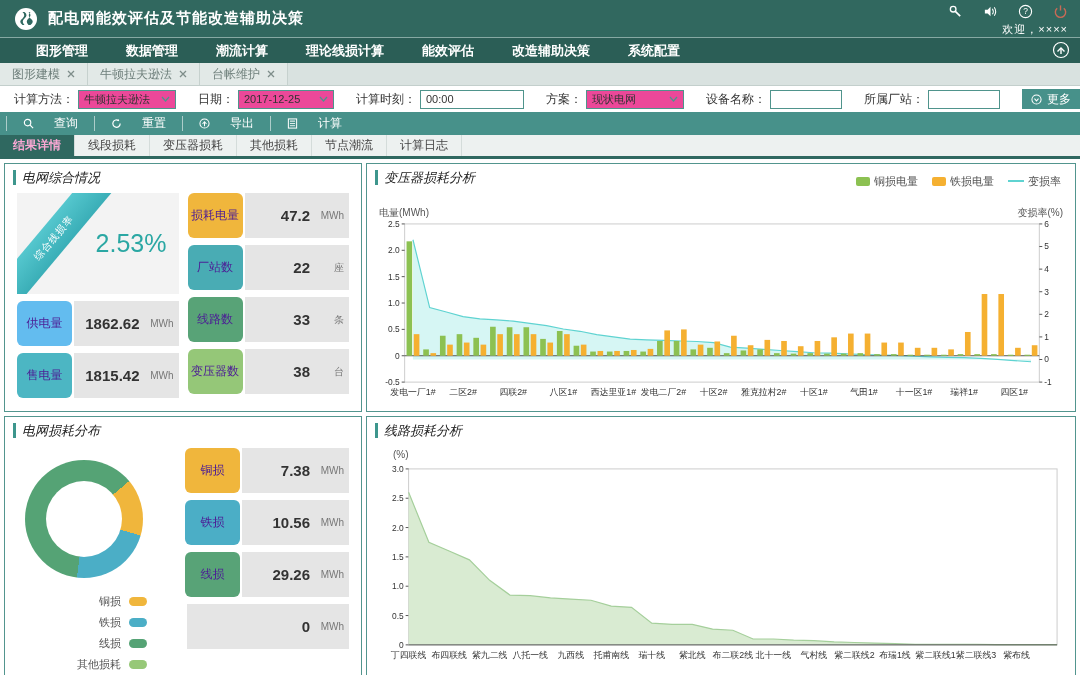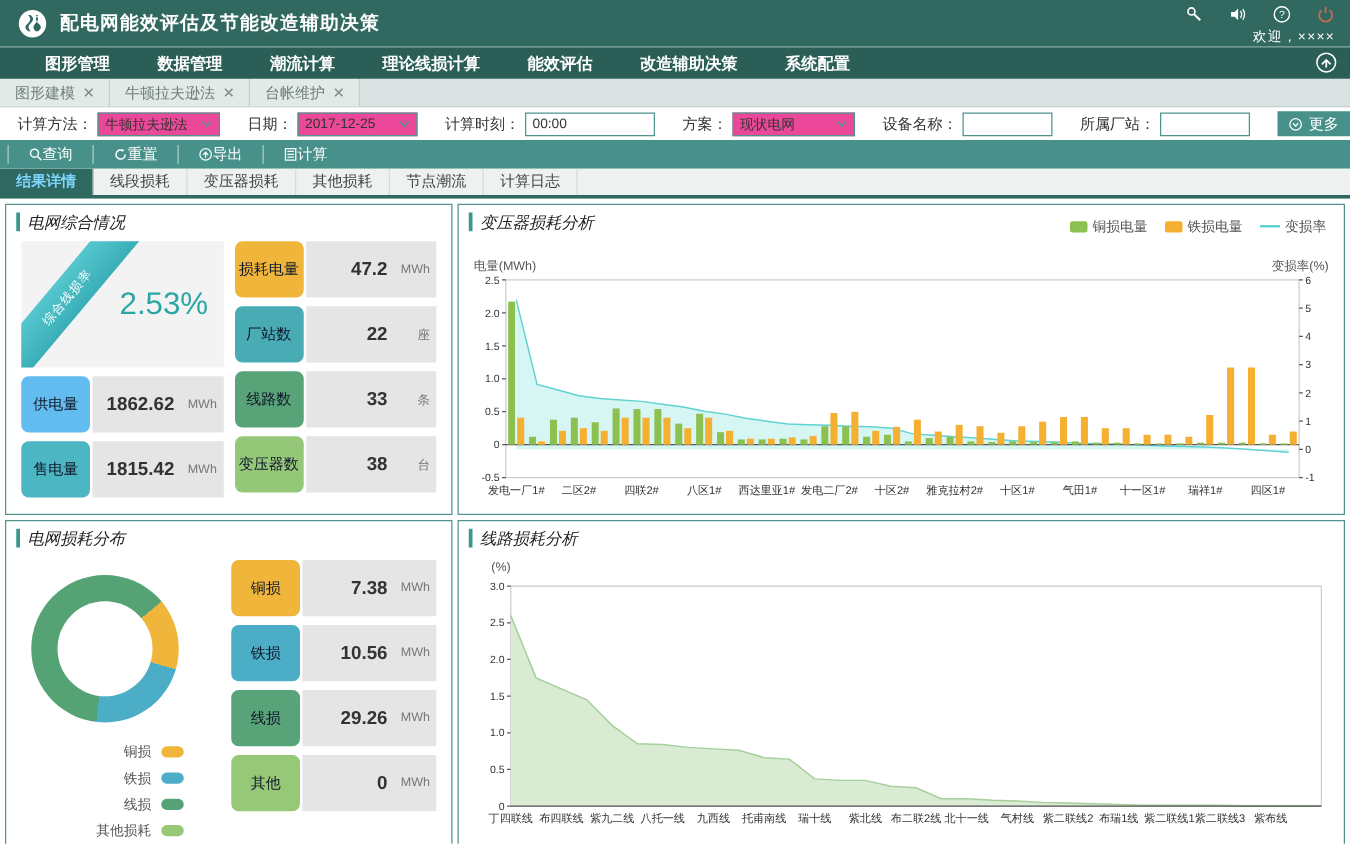--- a/index.html
+++ b/index.html
@@ -34,43 +34,43 @@
   .f-group { display:flex; align-items:center; margin-right:22px; }
   .select-box { border:1px solid #4F948C; height:19px; display:flex; align-items:center;
     justify-content:space-between; padding:0 5px; font-size:11px; color:#333; background:#ec4899; cursor:pointer; }
   .input-box { border:1px solid #4F948C; height:19px; font-size:11px; color:#333; padding:0 5px;
     font-family:"Liberation Sans","DejaVu Sans",sans-serif; }
   .btn-more { background:#47918A; color:#fff; border:none; height:20px; padding:0 9px;
     display:flex; align-items:center; gap:5px; font-size:12px; cursor:pointer; }
 
   
   .action-bar { height:23px; background:#47918A; display:flex; align-items:center; padding-left:6px; }
-  .action-btn { display:flex; align-items:center; gap:0; color:#fff; font-size:12px;
+  .action-btn { display:flex; align-items:center; gap:20px; color:#fff; font-size:12px;
     background:none; border:none; padding:0 16px; height:16px; cursor:pointer; white-space:nowrap; }
   .a-div { width:1px; height:15px; background:rgba(255,255,255,.55); }
 
   
   .subtab-bar { height:21px; background:#EDF1F0; display:flex; }
   .subtab { display:flex; align-items:center; padding:0 13px; font-size:12px; color:#444;
     border-right:1px solid #D4DCDA; cursor:pointer; white-space:nowrap; }
-  .subtab.active { background:#2F6860; color:#7dd3fc; font-weight:bold; }
+  .subtab.active { background:#2F6860; color:#f9a8d4; font-weight:bold; }
   .subtab-line { height:3px; background:#2F6860; }
 
   
   .content { padding:4px; display:grid; grid-template-columns:358px 1fr;
     grid-template-rows:249px 261px; gap:4px; background:#fff; }
   .panel { border:1px solid #52958E; background:#fff; position:relative; overflow:hidden; }
   .panel-title { margin:6px 0 0 8px; border-left:3px solid #3D968D; padding-left:6px;
     font-size:13px; color:#222; line-height:15px;font-style:italic; }
 
   
   .ov-grid { display:grid; grid-template-columns:1fr 1fr; gap:9px; padding:8px 12px 0 12px; }
   .col { display:flex; flex-direction:column; gap:7px; }
   .m-card { display:flex; height:45px; }
-  .m-block { width:55px; border-radius:6px; color:#0f172a; font-size:12px;
+  .m-block { width:55px; border-radius:6px; color:#4c1d95; font-size:12px;
     display:flex; align-items:center; justify-content:center; flex:0 0 auto; }
   .m-val { flex:1; background:#e5e5e5; margin-left:2px; display:flex; align-items:center; justify-content:flex-end; padding-right:5px; }
   .m-num { font-size:15px; font-weight:bold; color:#333; }
   .m-unit { font-size:10px; color:#777; width:30px; text-align:right; margin-left:4px; }
 
   .big-card { height:101px; background:#F3F3F3; position:relative; overflow:hidden; }
   .ribbon { position:absolute; left:-38px; top:30px; width:150px; height:30px;
     background:linear-gradient(180deg,#55C7CE,#3AAEB7); transform:rotate(-50deg);
     display:flex; align-items:center; justify-content:center; color:#fff; font-size:10px; letter-spacing:1px; }
   .big-val { position:absolute; right:12px; top:36px; font-size:25px; color:#2AA7A3; }
@@ -495,21 +495,20 @@
             </div>
         </div>
         <div class="m-card">
           <div class="m-block" style="background-color: rgb(88, 163, 119);">线损</div>
           <div class="m-val">
               <span class="m-num">29.26</span>
               <span class="m-unit">MWh</span>
             </div>
         </div>
         <div class="m-card">
-          <div class="m-block" style="background-color: rgb(151, 200, 120);">其他</div>
           <div class="m-val">
               <span class="m-num">0</span>
               <span class="m-unit">MWh</span>
             </div>
         </div>
       </div>
     </div>
   </div>
 
   <div class="panel">

